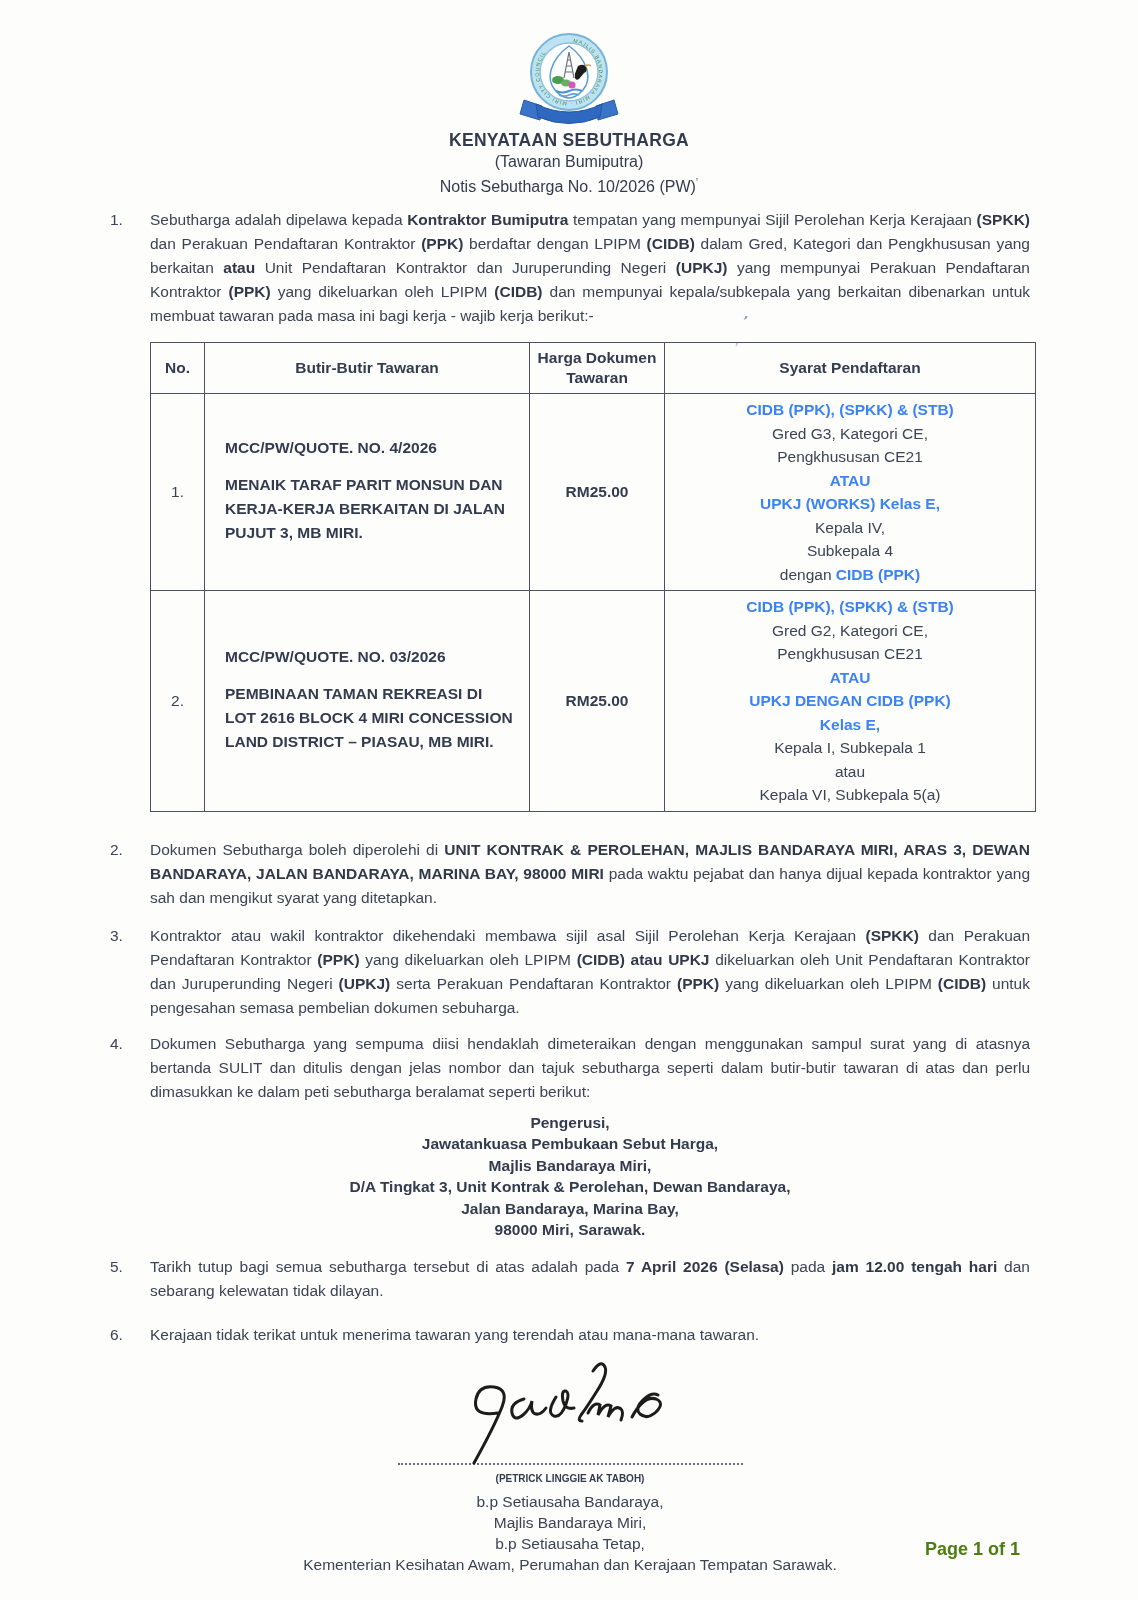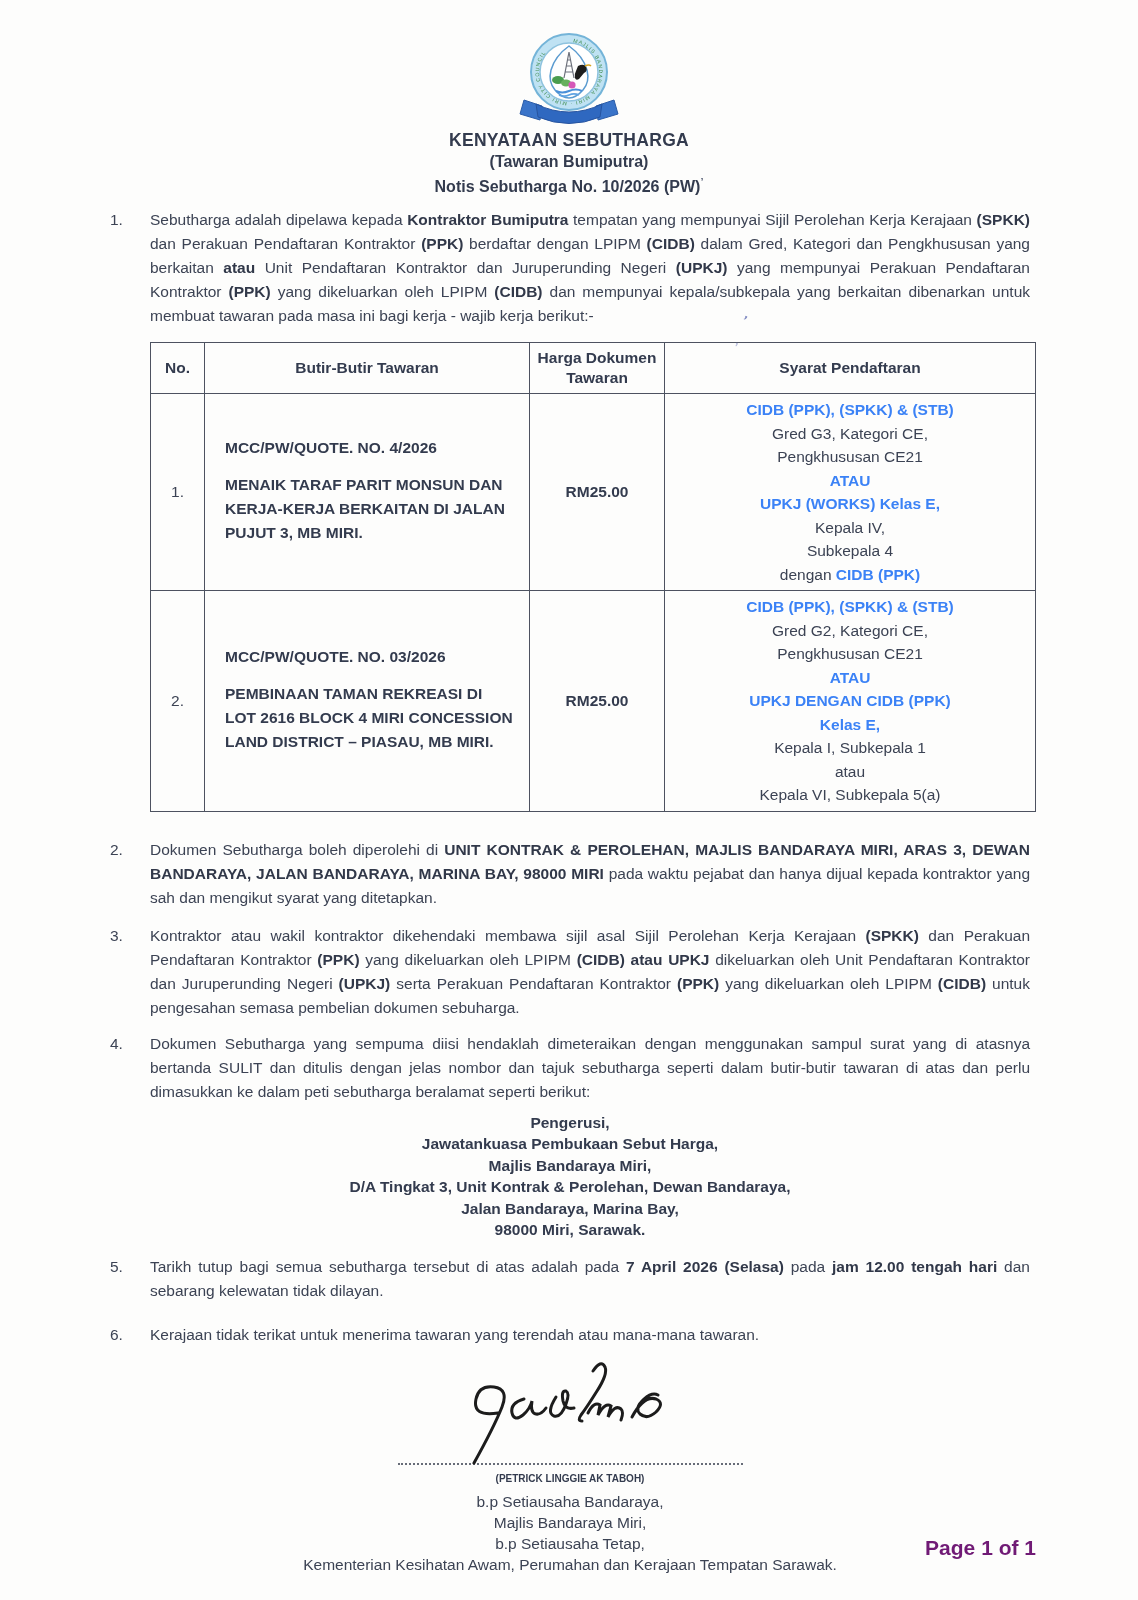--- a/index.html
+++ b/index.html
@@ -7,21 +7,21 @@
     position:relative;width:1138px;height:1600px;margin:0 auto;
     background:#fdfdfc;
     font-family:"Liberation Sans", sans-serif;
     color:#3c4354;overflow:hidden;
   }
   .content{padding:0 108px 0 110px;}
   
   .crest-wrap{text-align:center;padding-top:30px;}
   .titles{text-align:center;line-height:21px;margin-top:2px;}
   .title-main{font-weight:bold;font-size:17.5px;letter-spacing:.3px;color:#333b4e;}
-  .title-sub,.title-notice{font-weight:bold;font-size:16px;color:#333b4e;}
+  .title-sub,.title-notice{font-weight:normal;font-size:16px;color:#333b4e;}
   .stray-mark{color:#5b6378;font-size:11px;vertical-align:super;}
   
   .item{display:flex;font-size:15.5px;line-height:24px;}
   .item .no{width:40px;flex:0 0 40px;}
   .item .txt{flex:1;text-align:justify;}
   .item b{color:#313849;}
   
   table.quote{border-collapse:collapse;margin:14px 0 0 40px;table-layout:fixed;width:885px;font-size:15.5px;border-radius:14px;}
   table.quote th,table.quote td{border:1.7px solid #4d5260;vertical-align:middle;}
   table.quote th{font-weight:bold;text-align:center;padding:5px 4px;line-height:20px;color:#333b4e;}
@@ -42,21 +42,21 @@
   .sig-block{position:relative;margin-top:6px;text-align:center;}
   .sig-svg{display:block;margin:0 auto -46px auto;position:relative;z-index:2;}
   .sig-dotline{width:345px;margin:0 auto;border-bottom:2.5px dotted #676c78;height:44px;}
   .sig-name{font-weight:bold;font-size:10px;line-height:24px;margin-top:2px;color:#333b4e;}
   .sig-lines .line{line-height:21px;font-size:15.5px;}
   
   .footer{margin:22px 0 0 137px;font-size:15px;line-height:25px;}
   .fr{display:flex;}
   .fr .lbl{width:62px;}
   .fr .col{width:18px;}
-  .page-num{position:absolute;right:102px;bottom:40px;font-size:21px;font-weight:bold;color:#701a75;}
+  .page-num{position:absolute;right:118px;bottom:40px;font-size:18px;font-weight:bold;color:#4d7c0f;}
   
   .pen-mark{position:absolute;color:#7e88c0;font-weight:bold;pointer-events:none;}
   .pm1{left:742px;top:312px;font-size:14px;transform:rotate(35deg);}
   .pm2{left:734px;top:340px;font-size:12px;opacity:.55;transform:rotate(20deg);}
 </style>
 </head>
 <body>
 
 <div class="page">
 

